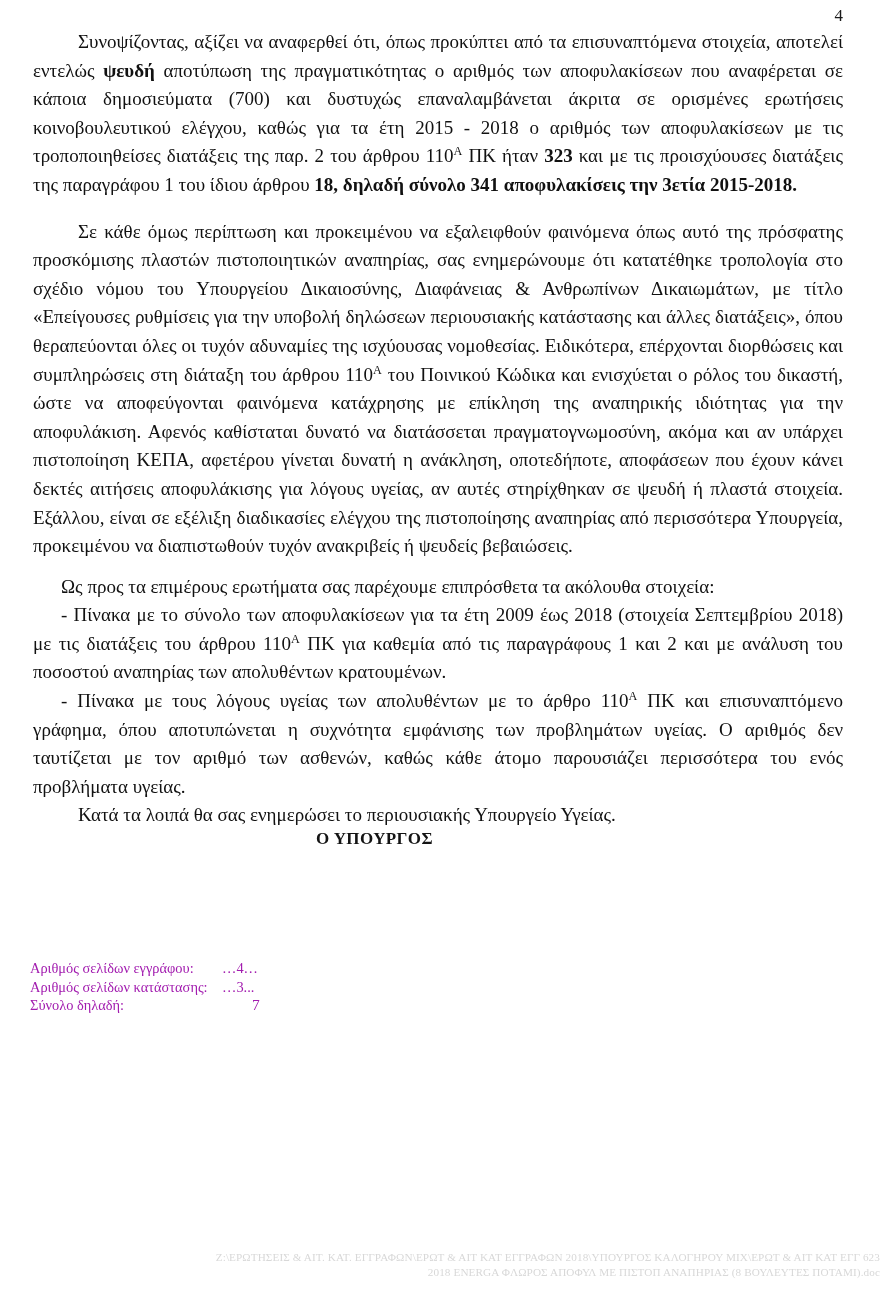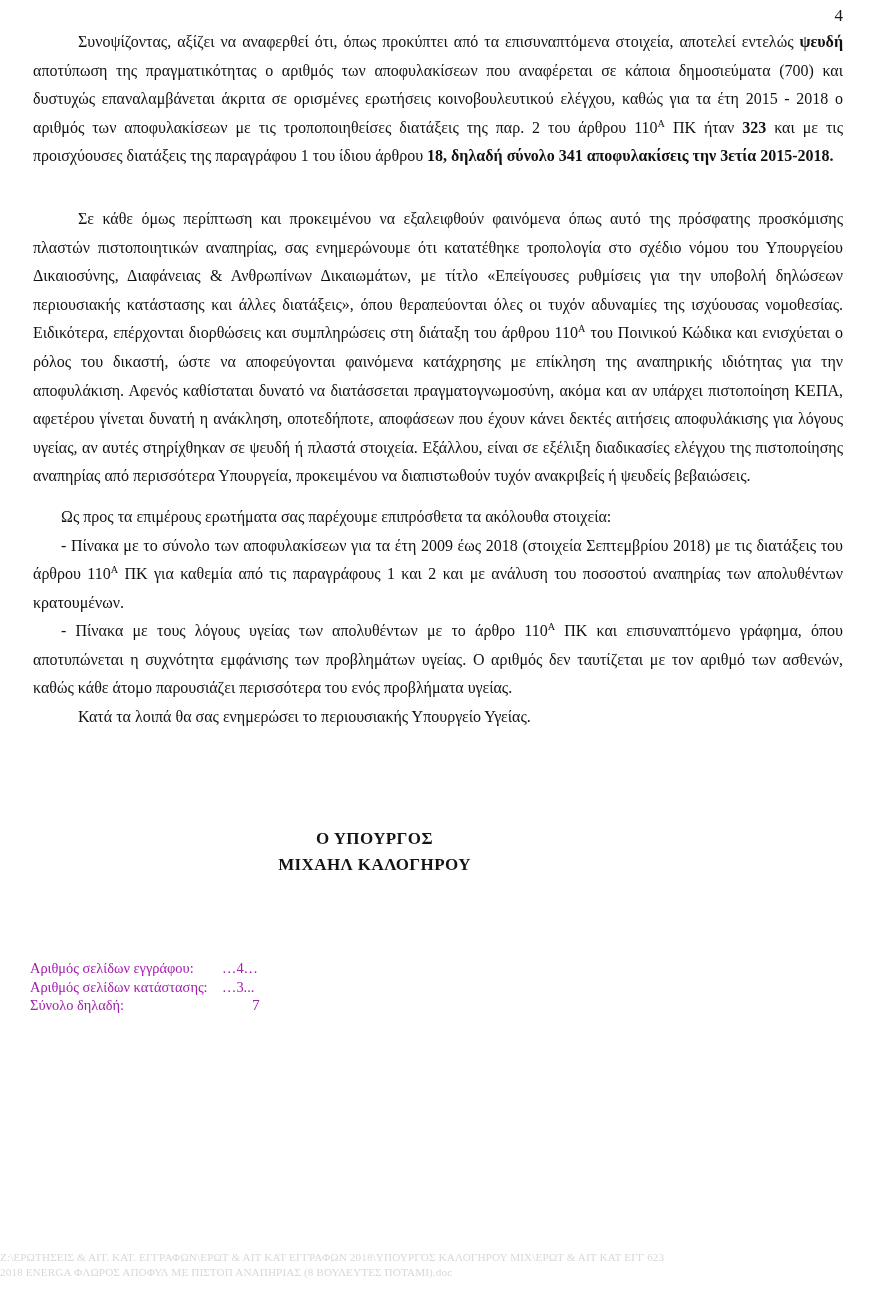--- a/index.html
+++ b/index.html
@@ -33,32 +33,32 @@
   
   .doc-body {
     position: absolute;
     left: 33px;
     top: 28px;
     width: 810px;
   }
 
   p.para {
     margin: 0 0 0 0;
-    font-size: 16px;
+    font-size: 19px;
     line-height: 28.6px;
     text-align: justify;
     text-justify: inter-word;
     text-indent: 45px;
     hyphens: none;
   }
   p.para.tight {
     text-indent: 28px;
   }
   p.para.gap {
-    margin-top: 34px;
+    margin-top: 18px;
   }
   p.para.gap-sm {
     margin-top: 12px;
   }
   p.para.nogap {
     margin-top: 0;
   }
   b, .b {
     font-weight: bold;
   }
@@ -111,21 +111,21 @@
     padding-left: 30px;
     font-size: 15.5px;
   }
 
   
   .footer {
     position: absolute;
     left: 0;
     right: 0;
     bottom: 16px;
-    text-align: left;
+    text-align: right;
     color: #d8d8d8;
     font-size: 11.2px;
     line-height: 15px;
     letter-spacing: 0.1px;
   }
   .footer .fline {
     display: block;
     white-space: nowrap;
   }
 </style>
@@ -147,21 +147,20 @@
     <p class="para tight nogap"><span>- Πίνακα με το σύνολο των αποφυλακίσεων για τα έτη 2009 έως 2018 (στοιχεία Σεπτεμβρίου 2018) με τις διατάξεις του άρθρου 110</span><sup>Α</sup><span> ΠΚ για καθεμία από τις παραγράφους 1 και 2 και με ανάλυση του ποσοστού αναπηρίας των απολυθέντων κρατουμένων.</span></p>
 
     <p class="para tight nogap"><span>- Πίνακα με τους λόγους υγείας των απολυθέντων με το άρθρο 110</span><sup>Α</sup><span> ΠΚ και επισυναπτόμενο γράφημα, όπου αποτυπώνεται η συχνότητα εμφάνισης των προβλημάτων υγείας. Ο αριθμός δεν ταυτίζεται με τον αριθμό των ασθενών, καθώς κάθε άτομο παρουσιάζει περισσότερα του ενός προβλήματα υγείας.</span></p>
 
     <p class="para nogap">Κατά τα λοιπά θα σας ενημερώσει το περιουσιακής Υπουργείο Υγείας.</p>
 
   </div>
 
   <div class="signature">
     <div class="sig-line">Ο ΥΠΟΥΡΓΟΣ</div>
-    <div class="sig-line">ΜΙΧΑΗΛ ΚΑΛΟΓΗΡΟΥ</div>
   </div>
 
   <div class="page-counts">
     <div class="row">
       <span class="label">Αριθμός σελίδων εγγράφου:</span>
       <span class="value">…4…</span>
     </div>
     <div class="row">
       <span class="label">Αριθμός σελίδων κατάστασης:</span>
       <span class="value">…3...</span>

